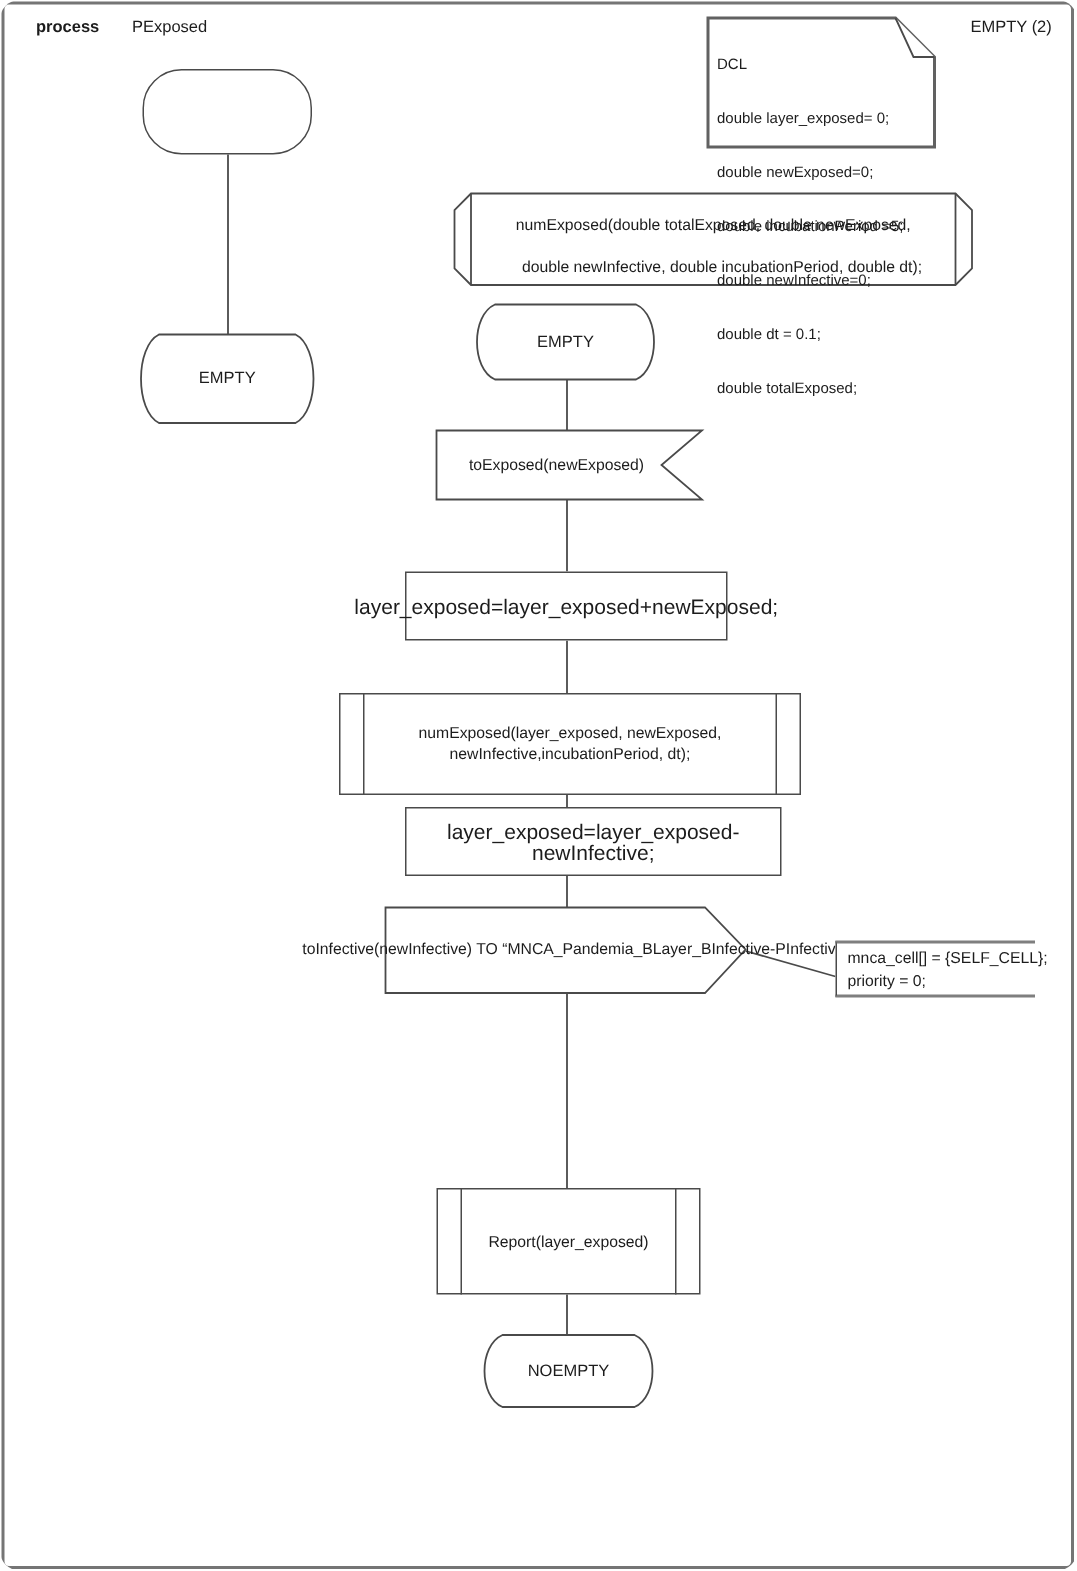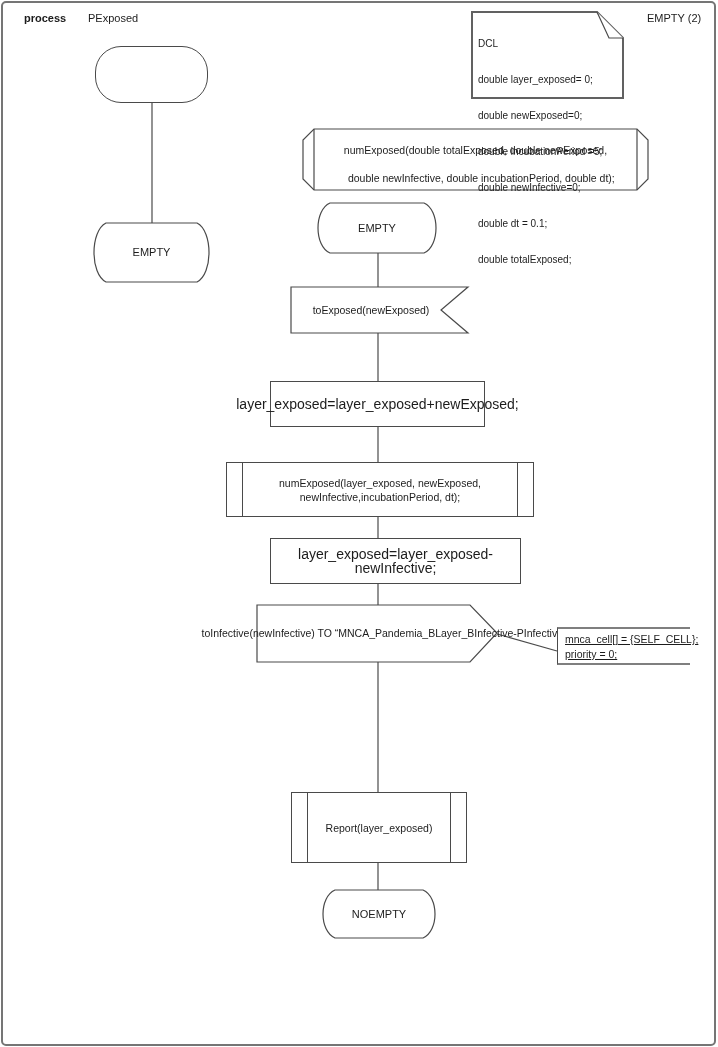--- a/index.html
+++ b/index.html
@@ -1,18 +1,18 @@
 <!DOCTYPE html>
 <html><head>
 <meta charset="utf-8">
 <style>
   html,body{margin:0;padding:0;background:#fff;}
   .canvas{
     position:relative;width:718px;height:1047px;background:#ffffff;
-    font-family:"Liberation Sans", sans-serif;color:#1c1c1c;overflow:hidden;
+    font-family:"Liberation Sans", sans-serif;color:#1c1c1c;overflow:hidden;border-radius:13px;
   }
   .frame{
     position:absolute;left:1px;top:1px;right:2px;bottom:1px;
     border:2px solid #757575;border-radius:5px;pointer-events:none;
   }
   svg.layer{position:absolute;left:0;top:0;width:718px;height:1047px;}
   .lbl{position:absolute;display:flex;align-items:center;justify-content:center;
        text-align:center;font-size:11px;line-height:13px;white-space:pre;}
   .box{position:absolute;border:1px solid #4a4a4a;background:#fff;
        display:flex;align-items:center;justify-content:center;text-align:center;
@@ -25,21 +25,21 @@
        font-size:10.5px;line-height:14px;}
   .start{position:absolute;left:95px;top:46px;width:113px;height:57px;
        border:1px solid #4a4a4a;border-radius:26px;background:#fff;box-sizing:border-box;}
   .dcl-text{position:absolute;left:478px;top:14px;width:142px;
        font-size:10px;line-height:12px;white-space:pre;}
   .dcl-text span{display:block;}
   .comment{position:absolute;left:557px;top:627px;width:133px;height:38px;
        border-top:2px solid #7f7f7f;border-bottom:2px solid #7f7f7f;
        border-left:1px solid #4a4a4a;background:#fff;box-sizing:border-box;
        font-size:10.5px;line-height:15px;padding:3px 0 0 7px;}
-  .comment span{display:block;white-space:nowrap;text-decoration:underline;}
+  .comment span{display:block;white-space:nowrap;}
   .send-lbl{position:absolute;left:384px;top:633px;transform:translate(-50%,-50%);
        font-size:10.5px;white-space:nowrap;}
   .hdr{position:absolute;top:12px;font-size:11px;white-space:nowrap;}
 </style>
 </head>
 <body>
 
 <div class="canvas">
 
   <svg class="layer" viewBox="0 0 718 1047" fill="none" stroke="#4a4a4a" stroke-width="1.2">
@@ -94,21 +94,21 @@
   </div>
 
   <div class="lbl" style="left:94px;top:223px;width:115px;height:59px;">EMPTY</div>
   <div class="lbl" style="left:318px;top:203px;width:118px;height:50px;">EMPTY</div>
   <div class="lbl" style="left:291px;top:287px;width:160px;height:46px;font-size:10.5px;">toExposed(newExposed)</div>
 
   <div class="lbl" style="left:323px;top:890px;width:112px;height:48px;">NOEMPTY</div>
 
   <div class="box" style="left:270px;top:381px;width:215px;height:46px;">layer_exposed=layer_exposed+newExposed;</div>
 
-  <div class="proc" style="left:226px;top:462px;width:308px;height:55px;">
+  <div class="proc" style="left:226px;top:462px;width:308px;height:68px;">
     <div class="bar-l"></div>
     <div class="bar-r"></div>
     <div class="ptxt">
       <span><span>numExposed(layer_exposed, newExposed,</span><br>
       <span>newInfective,incubationPeriod, dt);</span></span>
     </div>
   </div>
 
   <div class="box" style="left:270px;top:538px;width:251px;height:46px;">layer_exposed=layer_exposed-newInfective;</div>
 

